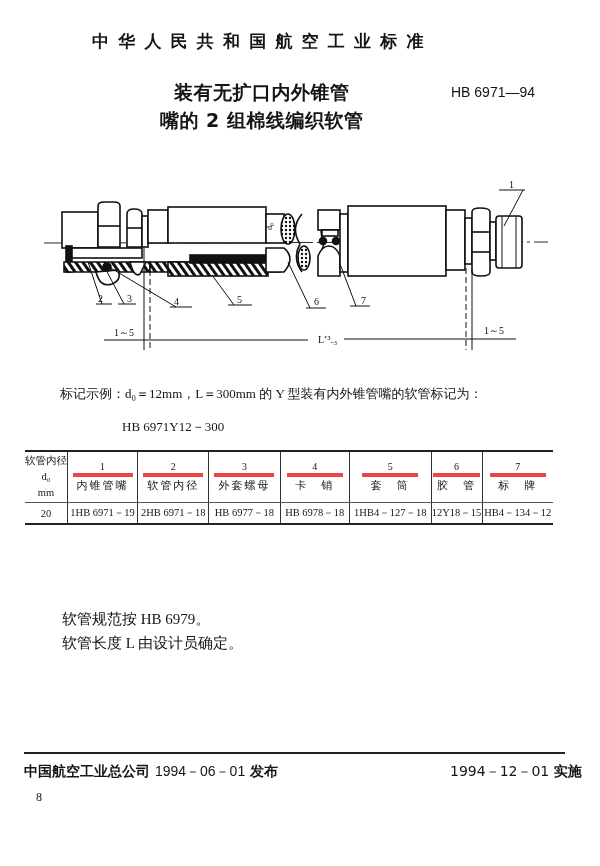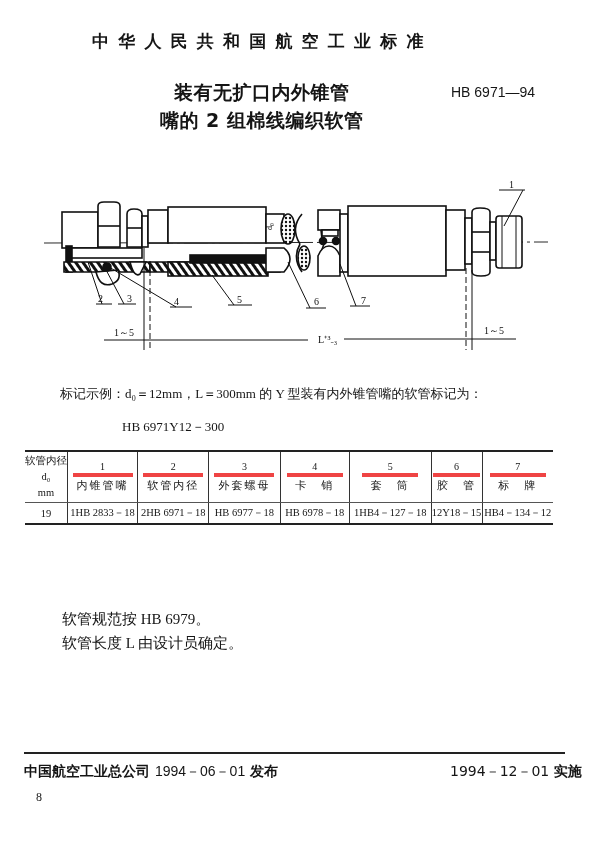--- a/index.html
+++ b/index.html
@@ -166,22 +166,22 @@
       <th style="width:71px"><span class="hd-num">2</span><span class="hd-name">软管内径</span></th>
       <th style="width:72px"><span class="hd-num">3</span><span class="hd-name">外套螺母</span></th>
       <th style="width:70px"><span class="hd-num">4</span><span class="hd-name">卡　销</span></th>
       <th style="width:82px"><span class="hd-num">5</span><span class="hd-name">套　筒</span></th>
       <th style="width:50px"><span class="hd-num">6</span><span class="hd-name" style="min-width:36px">胶　管</span></th>
       <th style="width:71px"><span class="hd-num">7</span><span class="hd-name">标　牌</span></th>
     </tr>
   </thead>
   <tbody>
     <tr>
-      <td>19</td>
-      <td>1HB 2833－18</td>
+      <td>20</td>
+      <td>1HB 6971－19</td>
       <td>2HB 6971－18</td>
       <td>HB 6977－18</td>
       <td>HB 6978－18</td>
       <td>1HB4－127－18</td>
       <td>12Y18－15</td>
       <td>HB4－134－12</td>
     </tr>
   </tbody>
 </table>
 

